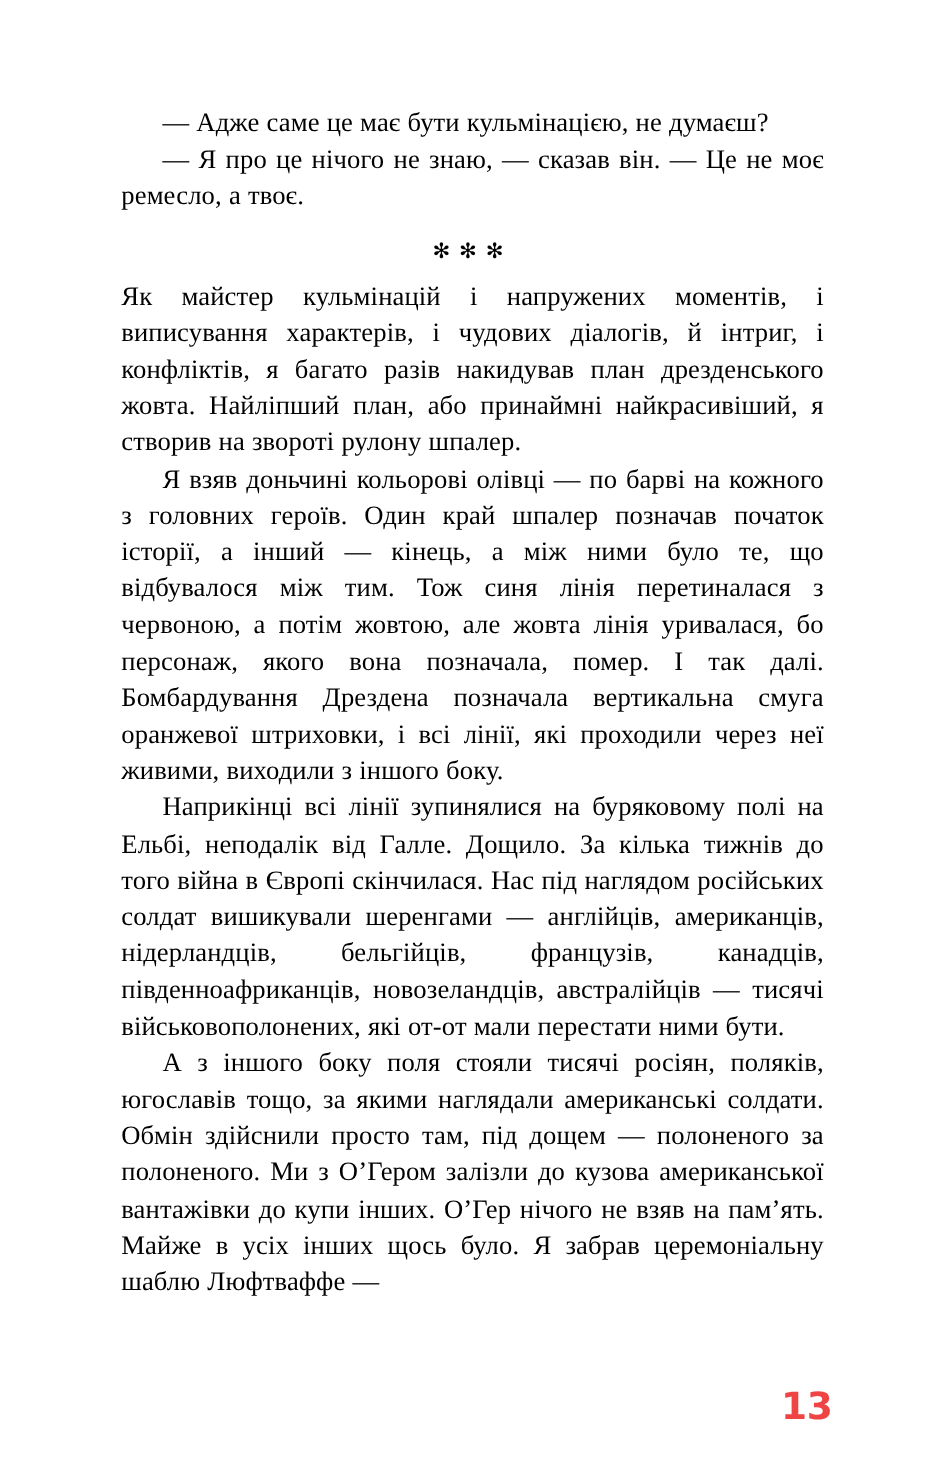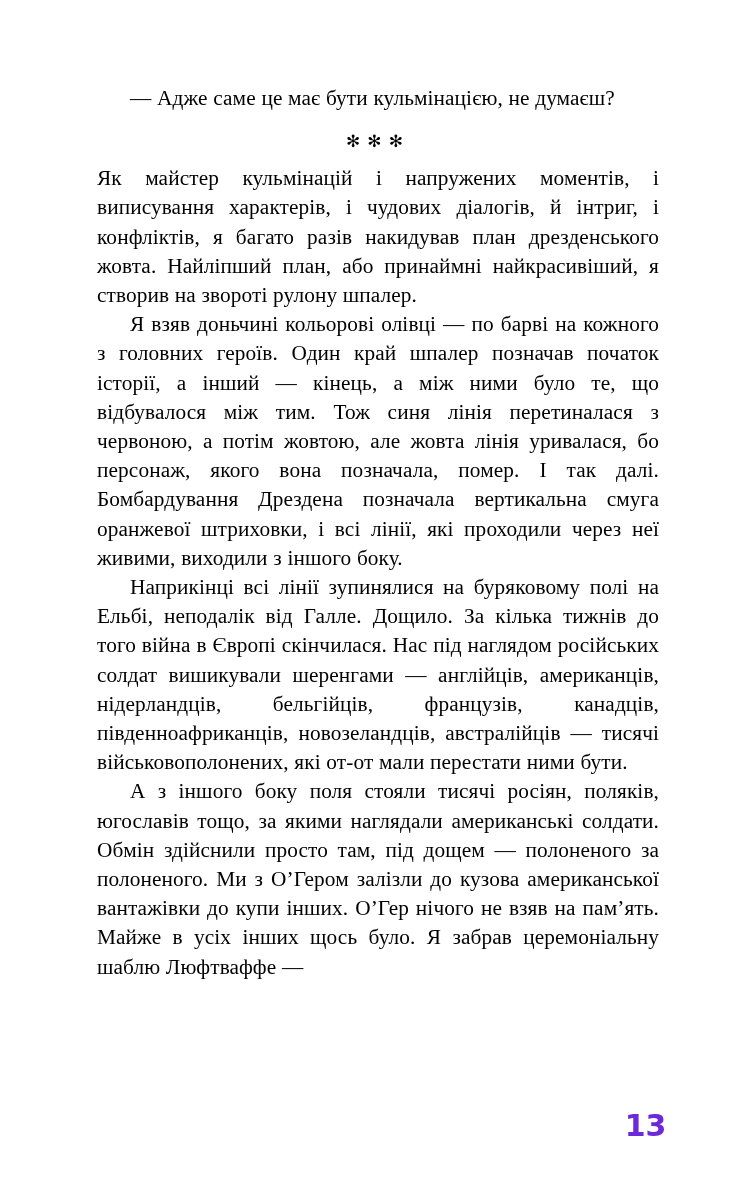--- a/index.html
+++ b/index.html
@@ -72,32 +72,33 @@
 
   .folio {
     position: absolute;
     right: 90px;
     bottom: 40px;
     font-family: "DejaVu Sans", "Liberation Sans", sans-serif;
     font-weight: bold;
     font-size: 30px;
     line-height: 1;
     letter-spacing: -0.01em;
-    color: #6d28d9;
+    color: #ef4444;
   }
 </style>
 </head>
 <body>
 
 <div class="page">
 
   <div class="text-column">
 
     <div class="dialogue-block">
       <p class="para">— Адже саме це має бути кульмінацією, не думаєш?</p>
+      <p class="para">— Я про це нічого не знаю, — сказав він. — Це не моє ремесло, а твоє.</p>
     </div>
 
     <div class="scene-break">
       <span class="ast">✻</span><span class="ast">✻</span><span class="ast">✻</span>
     </div>
 
     <p class="para no-indent body-start">Як майстер кульмінацій і напружених моментів, і виписування характерів, і чудових діалогів, й інтриг, і конфліктів, я багато разів накидував план дрезденського жовта. Найліпший план, або принаймні найкрасивіший, я створив на звороті рулону шпалер.</p>
     <p class="para">Я взяв доньчині кольорові олівці — по барві на кожного з головних героїв. Один край шпалер позначав початок історії, а інший — кінець, а між ними було те, що відбувалося між тим. Тож синя лінія перетиналася з червоною, а потім жовтою, але жовта лінія уривалася, бо персонаж, якого вона позначала, помер. І так далі. Бомбардування Дрездена позначала вертикальна смуга оранжевої штриховки, і всі лінії, які проходили через неї живими, виходили з іншого боку.</p>
     <p class="para">Наприкінці всі лінії зупинялися на буряковому полі на Ельбі, неподалік від Галле. Дощило. За кілька тижнів до того війна в Європі скінчилася. Нас під наглядом російських солдат вишикували шеренгами — англійців, американців, нідерландців, бельгійців, французів, канадців, південноафриканців, новозеландців, австралійців — тисячі військовополонених, які от-от мали перестати ними бути.</p>
     <p class="para">А з іншого боку поля стояли тисячі росіян, поляків, югославів тощо, за якими наглядали американські солдати. Обмін здійснили просто там, під дощем — полоненого за полоненого. Ми з О’Гером залізли до кузова американської вантажівки до купи інших. О’Гер нічого не взяв на пам’ять. Майже в усіх інших щось було. Я забрав церемоніальну шаблю Люфтваффе —</p>

